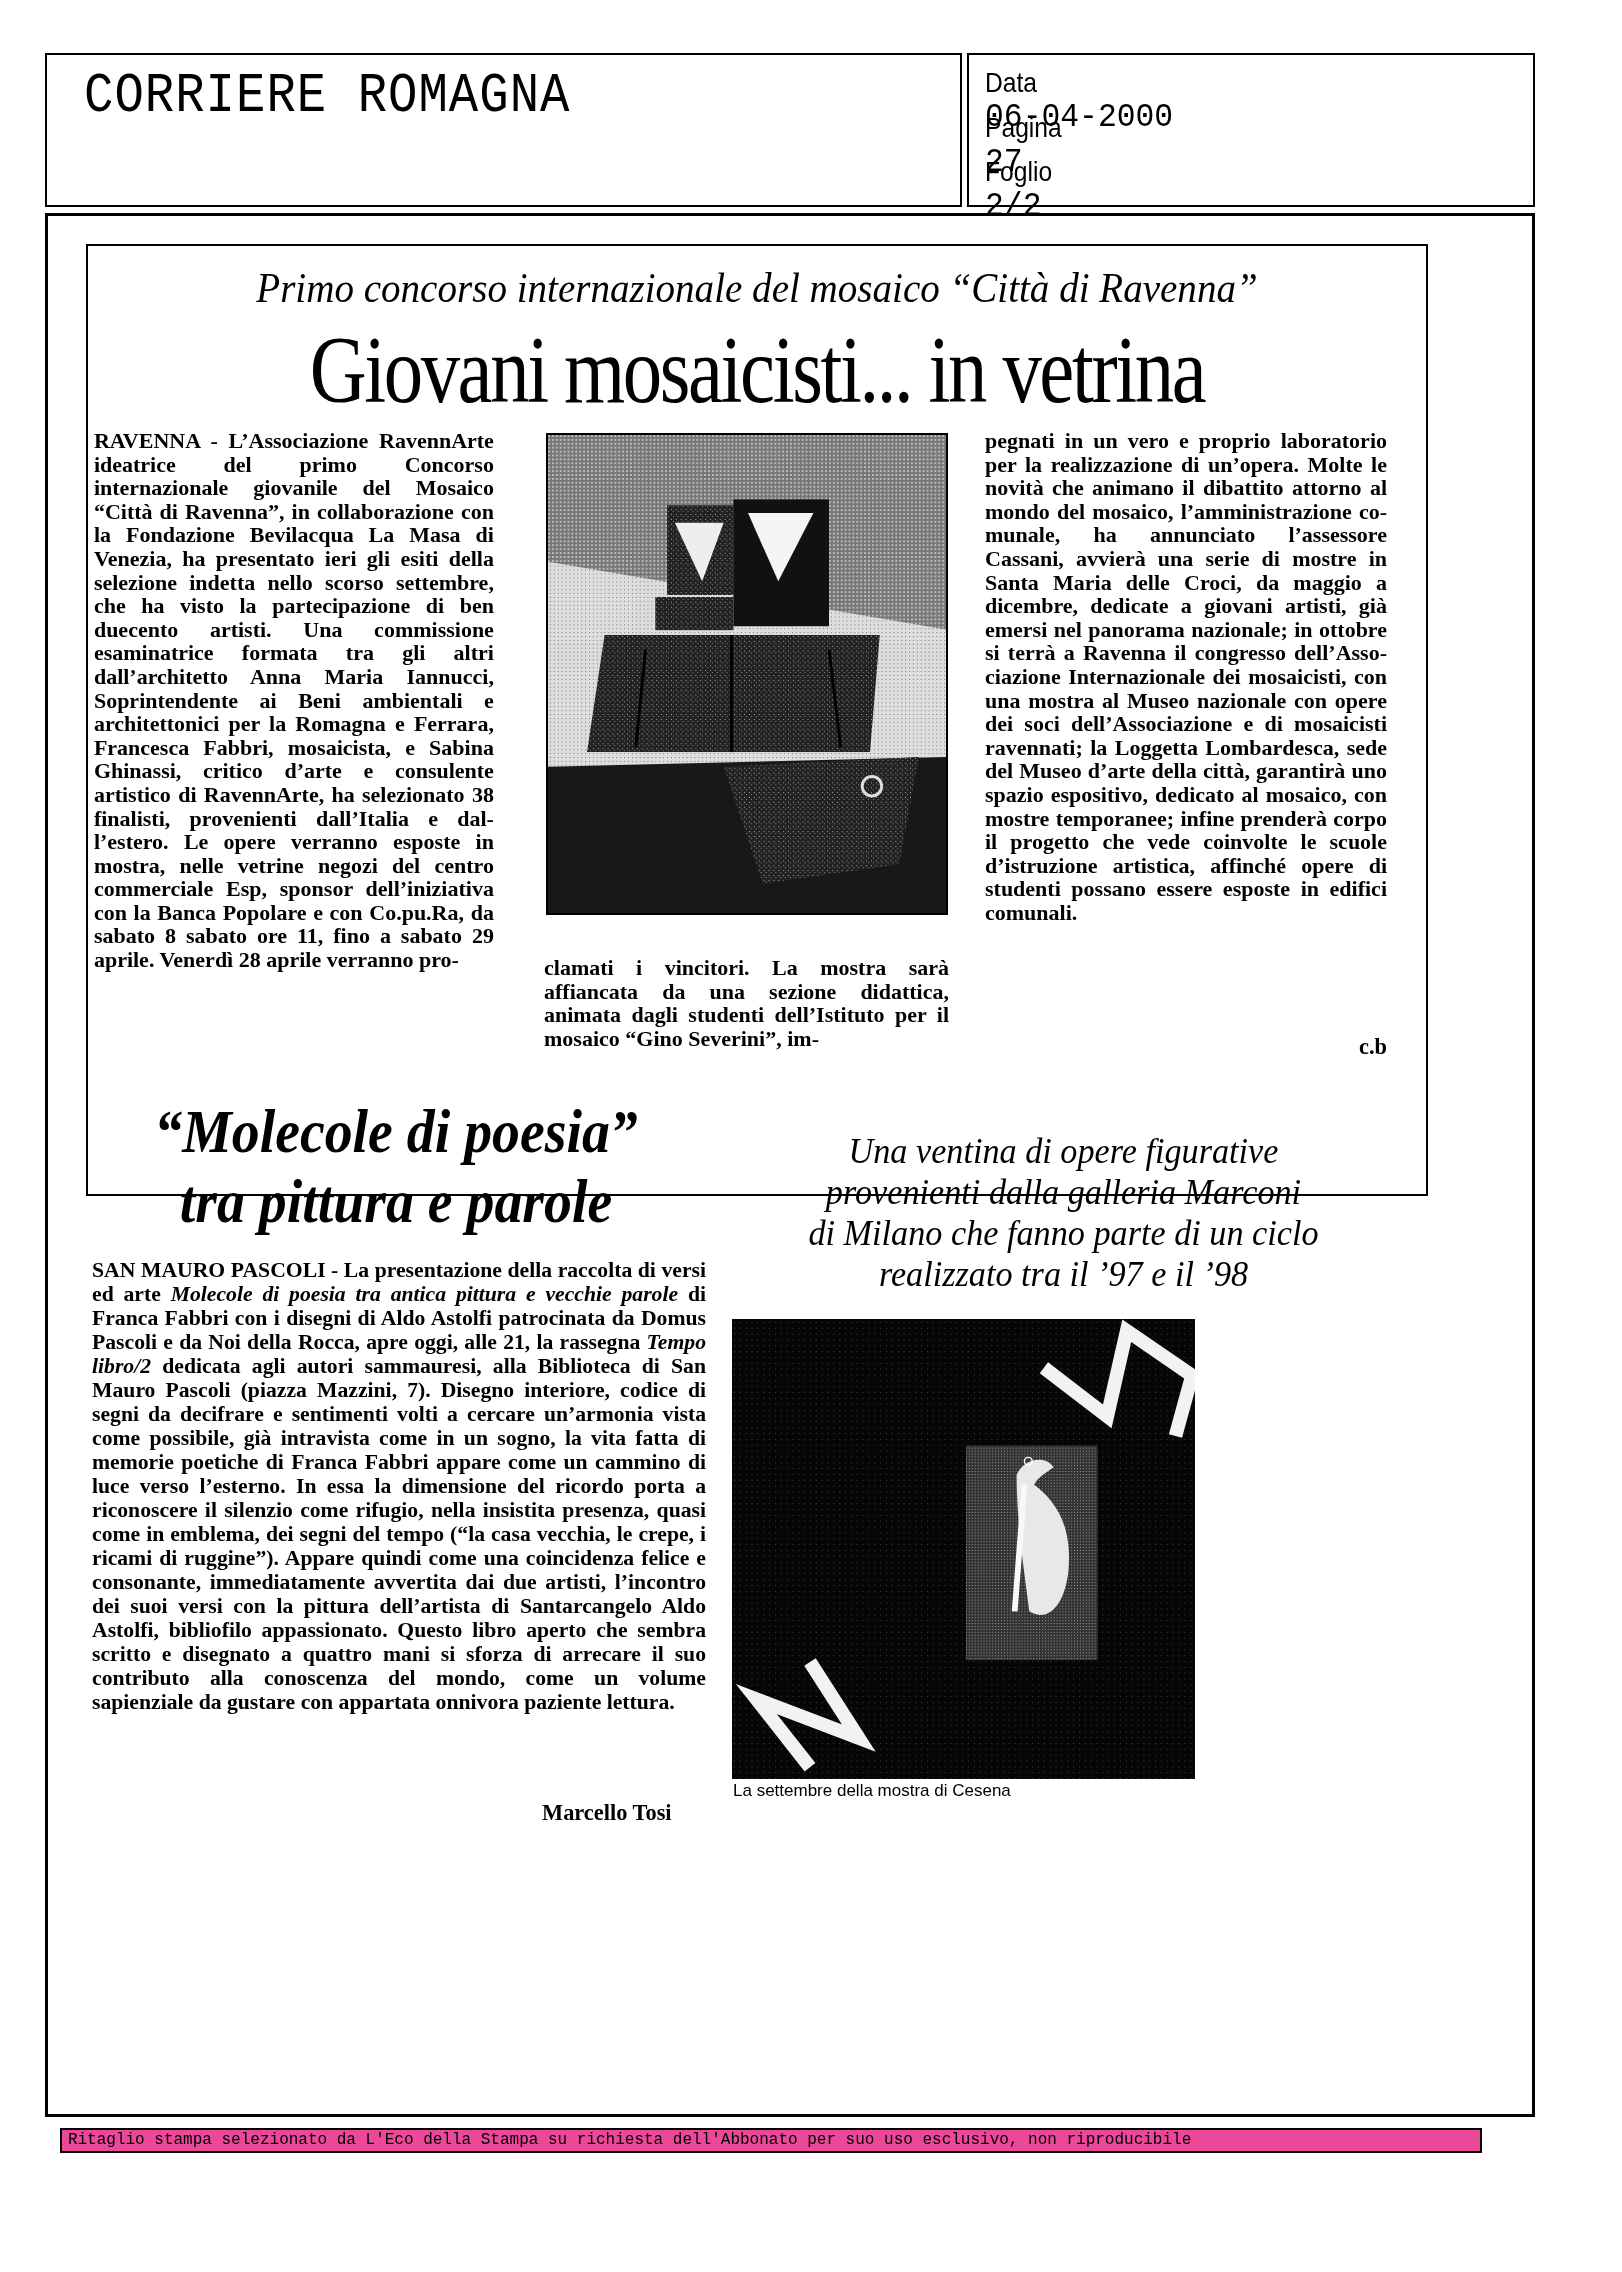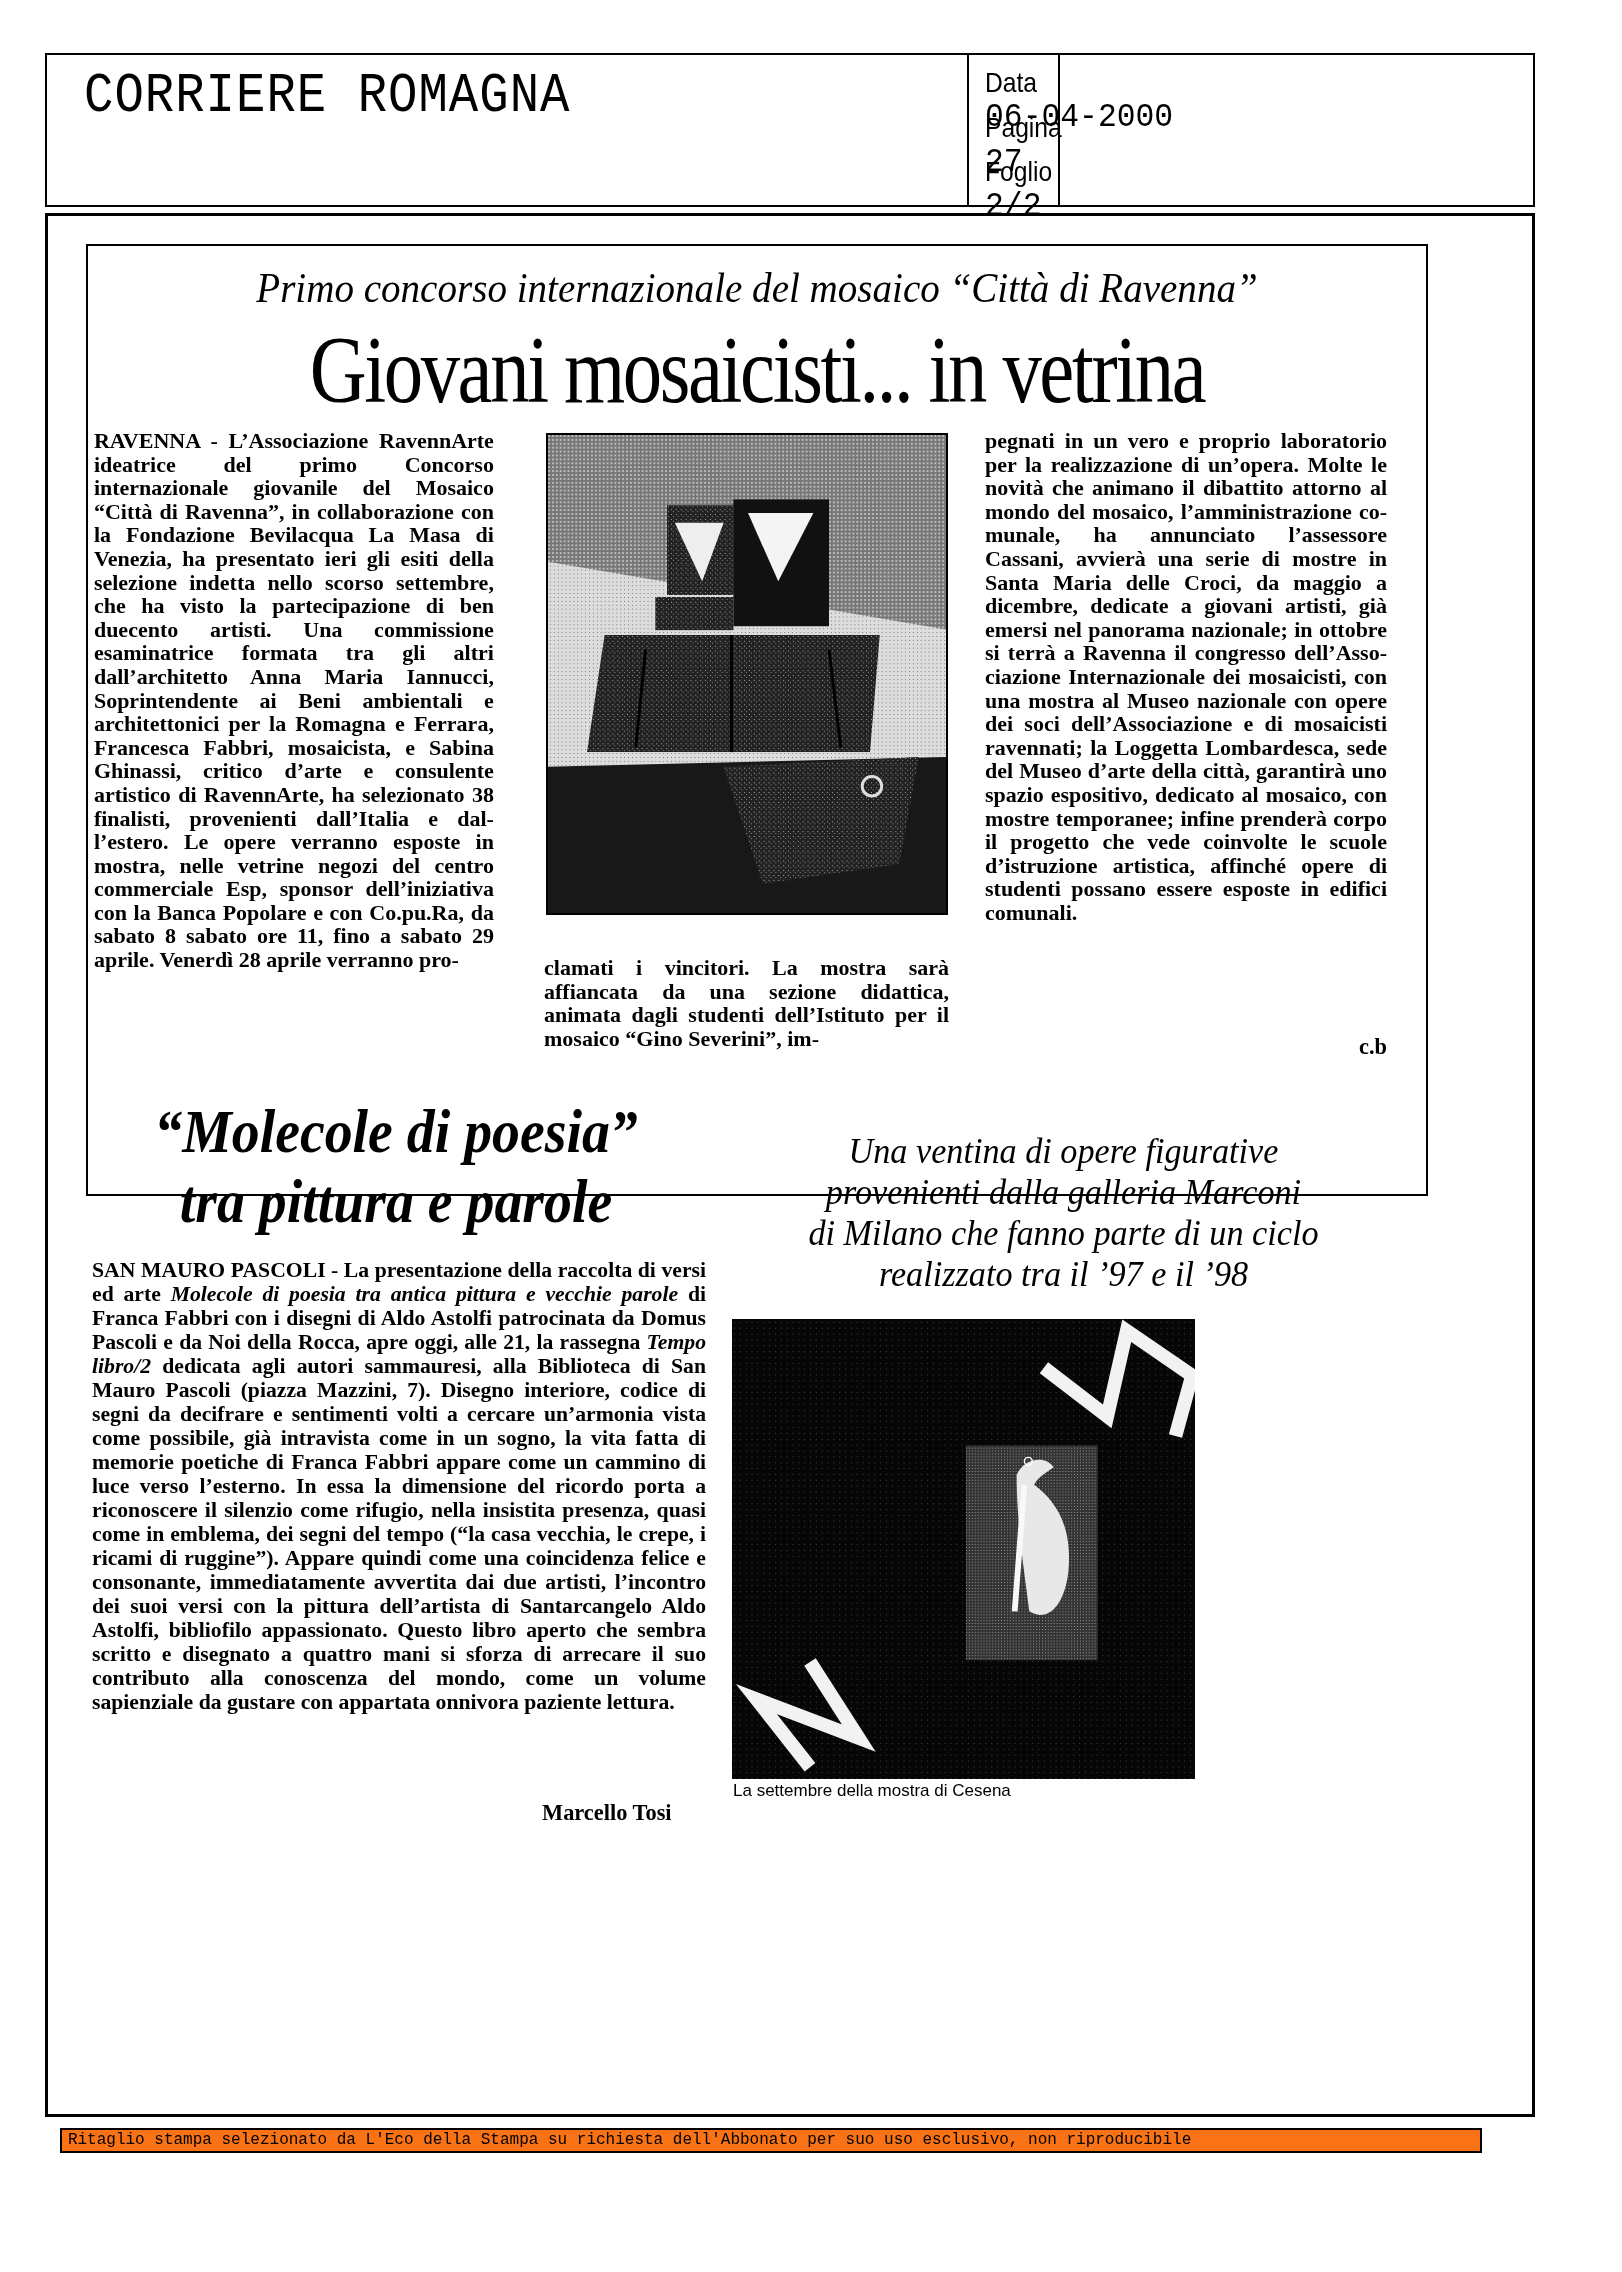--- a/index.html
+++ b/index.html
@@ -1,21 +1,21 @@
 <!DOCTYPE html>
 <html><head>
 <meta charset="utf-8">
 <style>
   * { box-sizing: border-box; margin: 0; padding: 0; }
   html, body { width: 1623px; height: 2272px; background: #ffffff; overflow: hidden; }
   body { position: relative; color: #000; font-family: "Liberation Serif", serif; }
 
   
   .hdr-left {
-    position: absolute; left: 45px; top: 53px; width: 1015px; height: 154px;
+    position: absolute; left: 45px; top: 53px; width: 917px; height: 154px;
     border: 2.9px solid #000;
   }
   .hdr-left .paper-name {
     position: absolute; left: 37px; top: 9.8px;
     font-family: "Liberation Mono", "DejaVu Sans Mono", monospace;
     font-size: 49px; letter-spacing: 1px; transform: scaleY(1.12); transform-origin: top left;
   }
   .hdr-right {
     position: absolute; left: 967px; top: 53px; width: 568px; height: 154px;
     border: 2.9px solid #000;
@@ -93,21 +93,21 @@
     background: #050505; overflow: hidden;
   }
   .photo-caption {
     position: absolute; left: 733px; top: 1781px;
     font-family: "Liberation Sans", sans-serif; font-size: 17px;
   }
 
   
   .footer-strip {
     position: absolute; left: 60px; top: 2128px; width: 1422px; height: 25px;
-    border: 2px solid #000; background: #f97316;
+    border: 2px solid #000; background: #ec4899;
     font-family: "Liberation Mono", "DejaVu Sans Mono", monospace; font-size: 16px;
     line-height: 21.5px; padding-left: 5.9px; white-space: nowrap; overflow: hidden;
   }
 </style>
 </head>
 <body>
 
 <div class="hdr-left">
   <div class="paper-name">CORRIERE ROMAGNA</div>
 </div>

